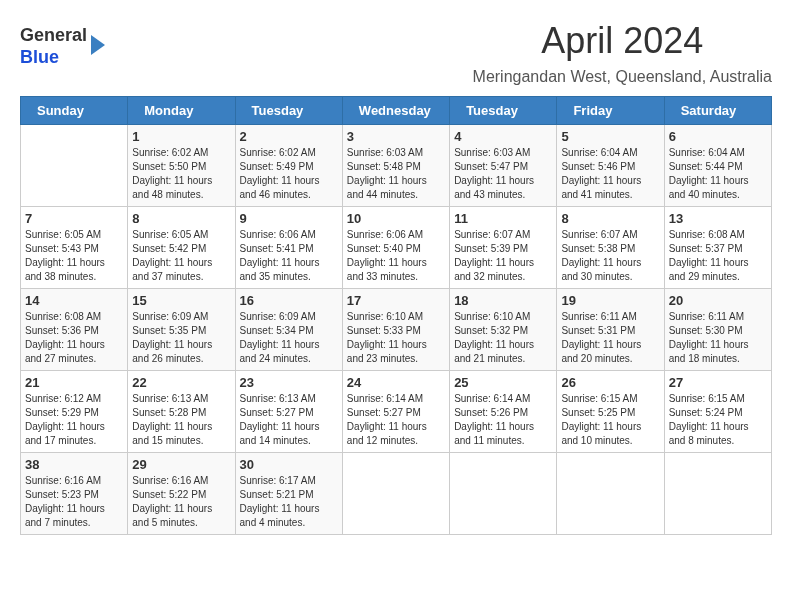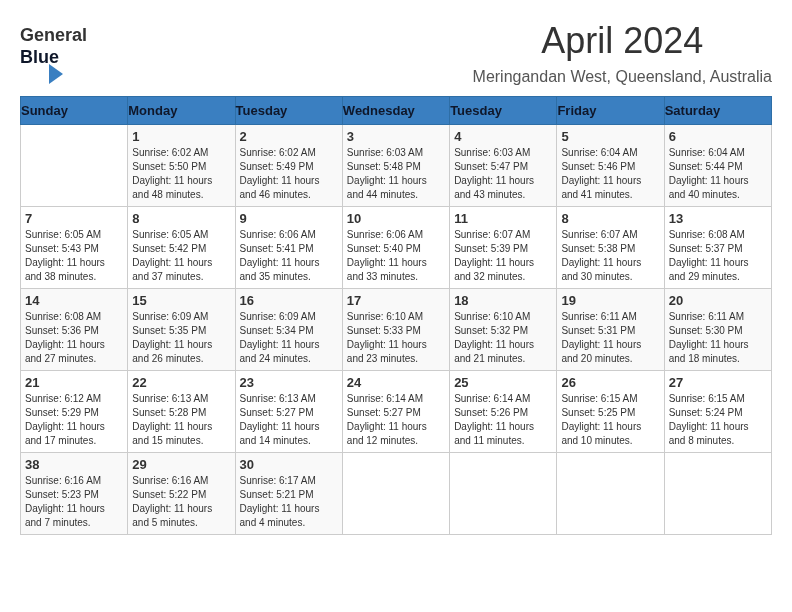--- a/index.html
+++ b/index.html
@@ -13,29 +13,28 @@
     .header {
       display: flex;
       align-items: flex-start;
       justify-content: space-between;
       margin-bottom: 10px;
     }
     .logo {
       display: flex;
       align-items: center;
       margin-top: 5px;
-      flex-direction: column;
     }
     .logo-text {
       font-size: 18px;
       font-weight: bold;
       line-height: 1.2;
     }
     .logo-general { color: #333; }
-    .logo-blue { color: #0f172a; }
+    .logo-blue { color: #1d4ed8; }
     .logo-arrow {
       width: 0; height: 0;
       border-top: 10px solid transparent;
       border-bottom: 10px solid transparent;
       border-left: 14px solid #3a7fc1;
       margin-left: 4px;
       margin-top: -4px;
     }
     .title-block { text-align: center; }
     .month-title {
@@ -48,22 +47,22 @@
       color: #555;
       margin-top: 6px;
     }
     table {
       width: 100%;
       border-collapse: collapse;
       font-size: 11px;
     }
     thead tr th {
       background: #3a7fc1;
-      color: #0f172a;
-      padding: 6px 0;
+      color: #ffffff;
+      padding: 6px 16px;
       text-align: left;
       font-size: 13px;
       font-weight: bold;
       border: 1px solid #2e6ea6;
     }
     tbody tr td {
       border: 1px solid #ccc;
       padding: 4px 4px;
       vertical-align: top;
       width: 14.28%;

